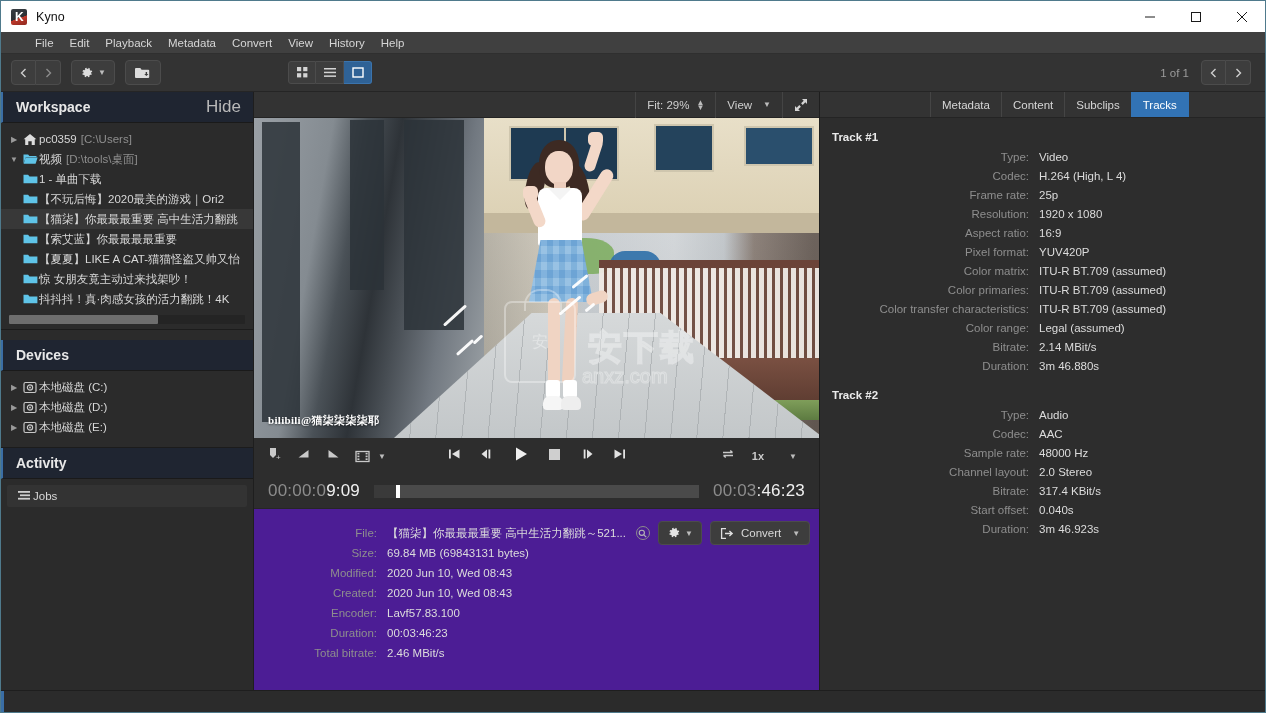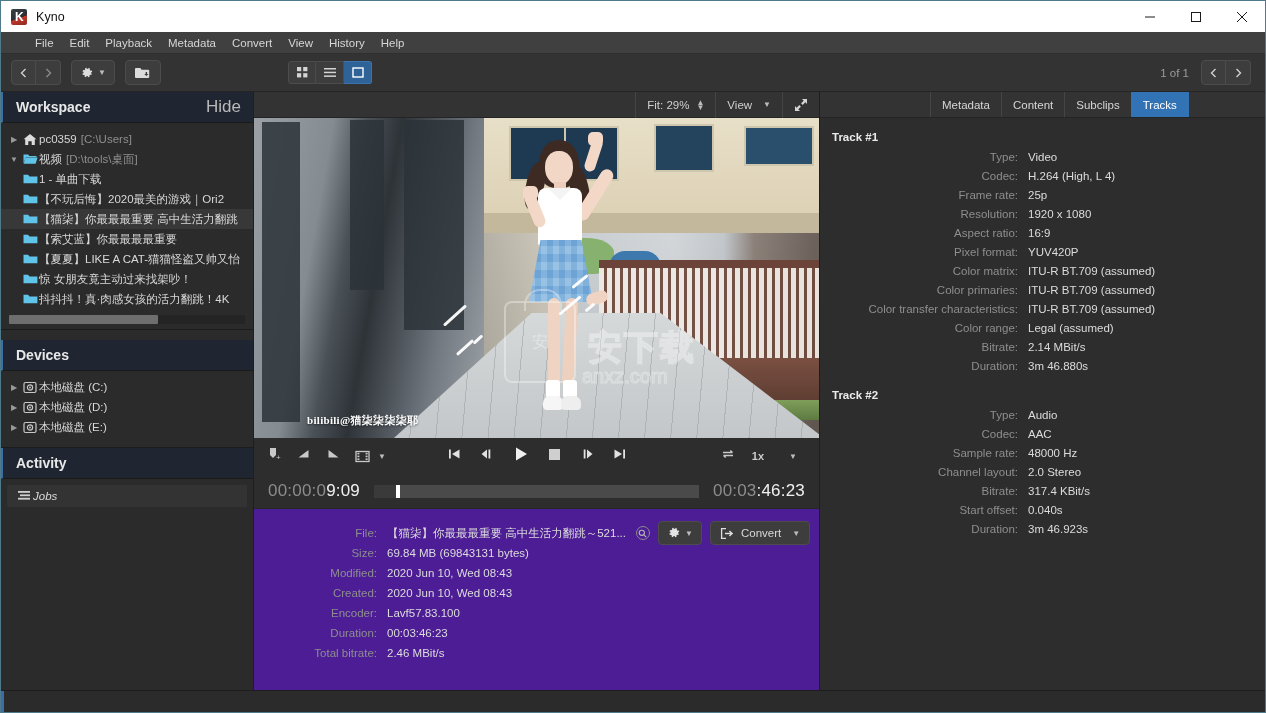--- a/index.html
+++ b/index.html
@@ -236,21 +236,21 @@
   .g-sock-r { position:absolute; left:51px; top:240px; width:14px; height:18px; background:#fff; border-radius:3px; }
   .g-shoe-l { position:absolute; left:31px; top:256px; width:20px; height:14px; background:#f6f6f6; border-radius:7px 7px 4px 4px; }
   .g-shoe-r { position:absolute; left:49px; top:256px; width:20px; height:14px; background:#eeeeee; border-radius:7px 7px 4px 4px; }
   .g-foot-far { position:absolute; left:74px; top:152px; width:22px; height:12px; background:#f0d4c3; border-radius:6px; transform: rotate(-18deg); }
 
   .spark { position:absolute; background:#fff; height:3px; border-radius:2px; opacity:.95; }
 
   .vid-caption {
     position: absolute; left: 14px; bottom: 10px;
     font: bold 11px "Liberation Serif", serif; color: #fff;
-    letter-spacing: .3px; text-shadow: 0 1px 2px rgba(0,0,0,.5); margin-left: 39px;
+    letter-spacing: .3px; text-shadow: 0 1px 2px rgba(0,0,0,.5);
   }
   .watermark {
     position: absolute; left: 250px; top: 175px; width: 230px; height: 110px;
     opacity: .42; color: #fff;
     display: flex; align-items: center;
   }
   .wm-text {
     font: bold 34px "Liberation Sans", sans-serif; color: transparent;
     -webkit-text-stroke: 1.4px rgba(255,255,255,.85);
     letter-spacing: 2px;
@@ -329,21 +329,21 @@
     color: #d6d6d6; border-left: 1px solid #454545;
   }
   .tab:last-of-type { border-right: 1px solid #454545; }
   .tab.active { background: #3273b5; color: #ffffff; border-color: #3273b5; }
 
   .tracks { padding: 13px 0 0 0; }
   .track-title {
     font-size: 11.5px; font-weight: bold; color: #eaeaea; padding-left: 12px; margin-bottom: 4px;
   }
   .tr-row { display: flex; height: 19px; align-items: center; }
-  .tr-label { width: 208px; text-align: right; font-size: 11.5px; color: #8e8e8e; padding-right: 10px; }
+  .tr-label { width: 208px; text-align: right; font-size: 11.5px; color: #8e8e8e; padding-right: 10px; margin-left: 11px; }
   .tr-val { font-size: 11.5px; color: #dcdcdc; }
   .track-gap { height: 14px; }
 
   
   .statusbar {
     height: 24px; background: #2b2b2b; border-top: 1px solid #1e1e1e;
   }
   .sb-accent { width: 3px; height: 24px; background: #3a6ea5; }
 </style>
 </head>
@@ -597,21 +597,21 @@
           </span>
           <span class="node-label">本地磁盘 (E:)</span>
         </div>
       </div>
 
       <div class="sep" style="margin-top:10px;"></div>
 
       <div class="panel-head">
         <span class="panel-title">Activity</span>
       </div>
-      <div style="padding-top:4px;font-style:italic;">
+      <div style="padding-top:4px;">
         <div class="jobs-row">
           <span class="ico">
             <svg width="14" height="12" viewBox="0 0 14 12">
                 <rect x="1" y="1" width="12" height="1.8" fill="#cfcfcf"></rect>
                 <rect x="3" y="4.4" width="10" height="1.8" fill="#cfcfcf"></rect>
                 <rect x="1" y="7.8" width="12" height="1.8" fill="#cfcfcf"></rect>
               </svg>
           </span>
           <span class="node-label">Jobs</span>
         </div>

